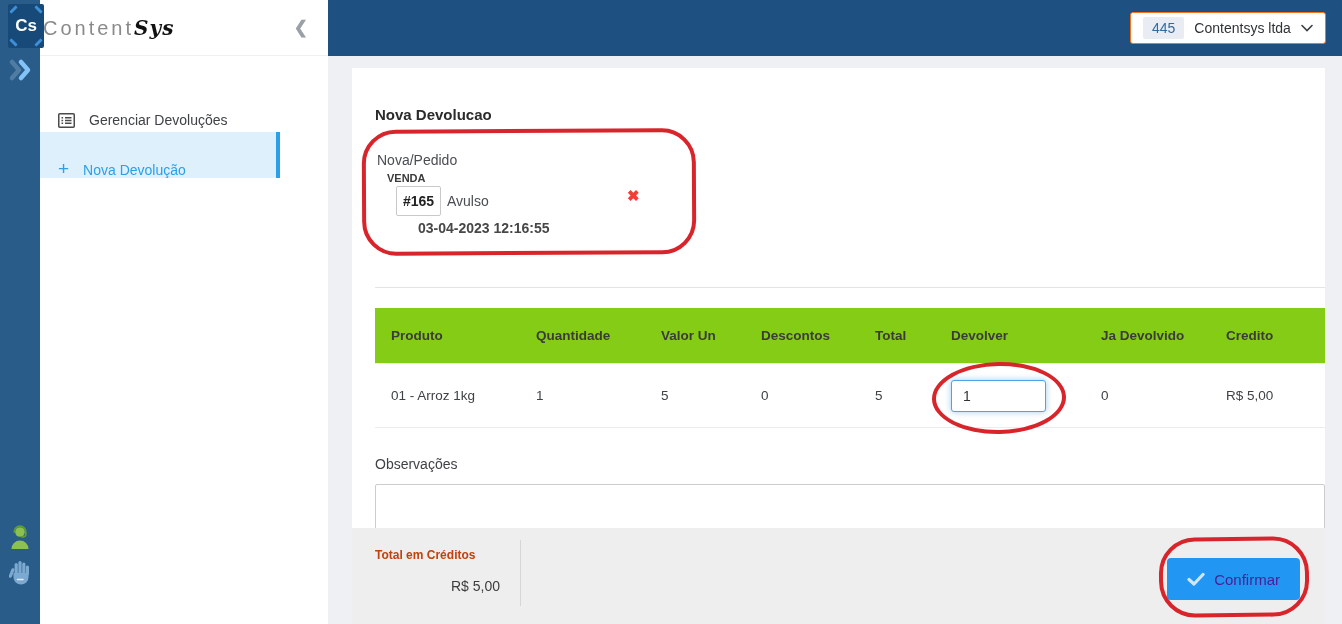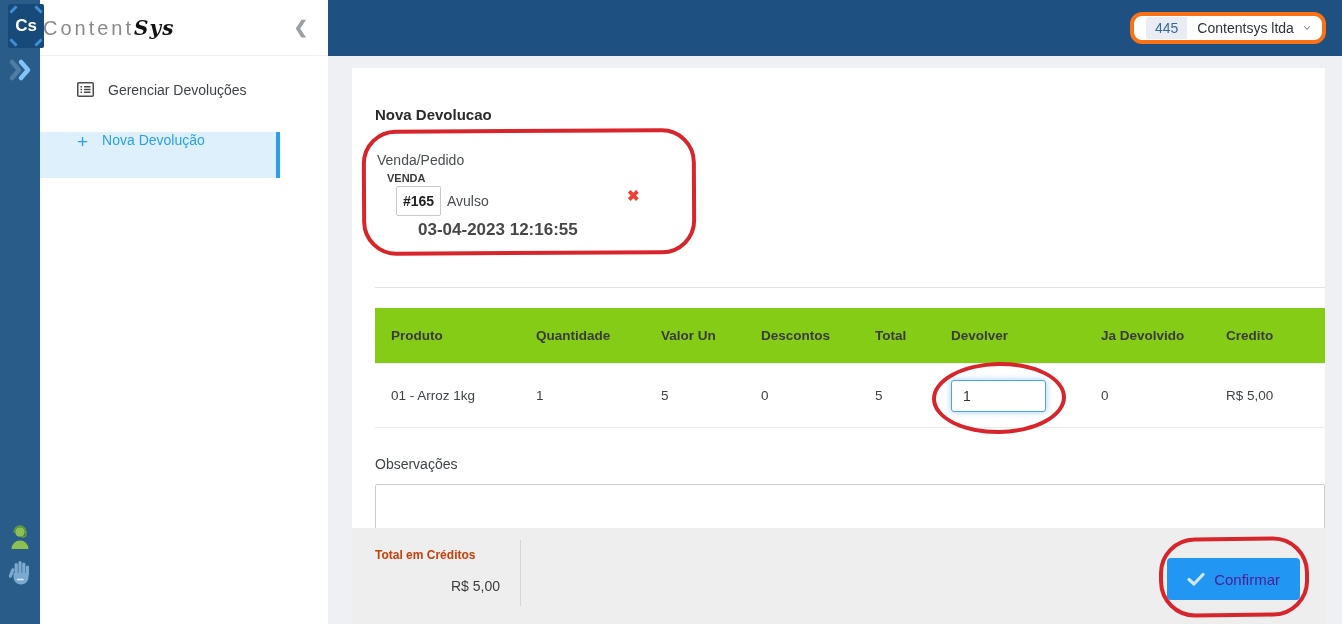--- a/index.html
+++ b/index.html
@@ -16,47 +16,47 @@
   .tick-tl { left:1px; top:4px;  transform:rotate(-45deg); }
   .tick-tr { right:1px; top:4px; transform:rotate(45deg); }
   .tick-bl { left:1px; bottom:4px; transform:rotate(45deg); }
   .tick-br { right:1px; bottom:4px; transform:rotate(-45deg); }
   .rail-expand { position:absolute; left:7px; top:58px; width:28px; height:24px; cursor:pointer; }
   .rail-support { position:absolute; left:8px; top:522px; cursor:pointer; }
   .rail-hand { position:absolute; left:9px; top:560px; cursor:pointer; }
 
   
   .topbar { position:absolute; left:40px; top:0; width:1302px; height:56px; background:#1e5181; z-index:10; }
-  .account-pill { position:absolute; left:1130px; top:12px; width:196px; height:32px; background:#fff; border:4px solid #f97316; border-radius:12px; display:flex; align-items:center; padding:0 12px; gap:10px; z-index:15; cursor:pointer; }
+  .account-pill { position:absolute; left:1130px; top:12px; width:196px; height:32px; background:#fff; border:1px solid #f97316; border-radius:3px; display:flex; align-items:center; padding:0 12px; gap:10px; z-index:15; cursor:pointer; }
   .account-pill .badge { background:#e9edf3; color:#34699c; font-size:14px; padding:3px 9px; border-radius:2px; }
   .account-pill .acct-name { font-size:14px; color:#2f3337; white-space:nowrap; }
   .account-pill svg { margin-left:auto; }
 
   
   .brand-strip { position:absolute; left:40px; top:0; width:288px; height:56px; background:#fff; z-index:12; display:flex; align-items:center; padding:0 20px 0 3px; border-bottom:1px solid #f0f0f0; }
   .brand-a { font-size:20px; color:#8a8a8a; letter-spacing:3px; }
   .brand-b { font-size:20px; color:#111; font-family:"DejaVu Serif", serif; font-style:italic; font-weight:700; letter-spacing:1px; }
   .collapse { margin-left:auto; font-size:17px; color:#9aa0a6; font-weight:700; cursor:pointer; }
 
   
   .sidebar { position:absolute; left:40px; top:56px; width:288px; height:568px; background:#fff; z-index:11; }
-  .side-item { position:absolute; left:0; width:240px; height:46px; display:flex; align-items:flex-start; padding-left:37px; gap:14px; font-size:14px; color:#3f4246; cursor:pointer; }
+  .side-item { position:absolute; left:0; width:240px; height:46px; display:flex; align-items:flex-end; padding-left:18px; gap:14px; font-size:14px; color:#3f4246; cursor:pointer; }
   .side-item.first { top:26px; }
   .side-item.active { top:76px; background:#ddf0fc; color:#2ba0e8; border-right:4px solid #2aa0e8; }
   .plus-glyph { font-size:19px; font-weight:400; color:#2ba0e8; line-height:1; }
 
   
   .card { position:absolute; left:352px; top:68px; width:973px; height:556px; background:#fff; z-index:5; }
   .title { position:absolute; left:23px; top:38px; font-size:15px; font-weight:700; color:#2b2b2b; }
 
   .sale-label { position:absolute; left:25px; top:84px; font-size:14px; color:#4a4d52; }
   .sale-type  { position:absolute; left:35px; top:104px; font-size:11px; font-weight:700; color:#3a3a3a; }
   .sale-number{ position:absolute; left:44px; top:118px; min-width:40px; height:30px; border:1px solid #c9c9c9; border-radius:2px; display:flex; align-items:center; justify-content:center; font-size:14px; font-weight:700; color:#222; padding:0 6px; }
   .sale-mode  { position:absolute; left:95px; top:125px; font-size:14px; color:#4a4d52; }
-  .sale-date  { position:absolute; left:44px; top:152px; font-size:17px; font-weight:600; color:#474747;padding-left:22px; }
+  .sale-date  { position:absolute; left:44px; top:152px; font-size:14px; font-weight:600; color:#474747;padding-left:22px; }
   .remove-x   { position:absolute; left:275px; top:119px; font-size:15px; font-weight:700; color:#ee4035; cursor:pointer; }
 
   .divider { position:absolute; left:23px; top:219px; width:950px; height:1px; background:#e4e4e4; }
 
   .tbl-head, .tbl-row { position:absolute; left:23px; width:950px; display:grid; grid-template-columns:145px 125px 100px 114px 76px 150px 125px 1fr; align-items:center; padding-left:16px; }
   .tbl-head { top:240px; height:56px; background:#84cc16; border-bottom:1px solid #ececec; font-size:13.5px; font-weight:700; color:#3b3b3b; }
   .tbl-row  { top:296px; height:64px; border-bottom:1px solid #ececec; font-size:13.5px; color:#3f4246; }
   .devolver-input { width:95px; height:32px; border:1.5px solid #4da3e8; border-radius:3px; box-shadow:0 0 6px rgba(77,163,232,.55); padding-left:11px; font-size:14px; color:#333; font-family:"Liberation Sans", sans-serif; outline:none; background:#fff; }
 
   .obs-label { position:absolute; left:23px; top:388px; font-size:14px; color:#3f4246; }
@@ -144,21 +144,21 @@
     </div>
     <div class="side-item active">
       <span class="plus-glyph">+</span>
       <span>Nova Devolução</span>
     </div>
   </div>
 
   <div class="card">
     <div class="title">Nova Devolucao</div>
 
-    <div class="sale-label">Venda/Pedido</div>
+    <div class="sale-label">Nova/Pedido</div>
     <div class="sale-type">VENDA</div>
     <div class="sale-number">#165</div>
     <div class="sale-mode">Avulso</div>
     <div class="sale-date">03-04-2023 12:16:55</div>
     <span class="remove-x">✖</span>
 
     <div class="divider"></div>
 
     <div class="tbl-head">
       <span>Produto</span>

